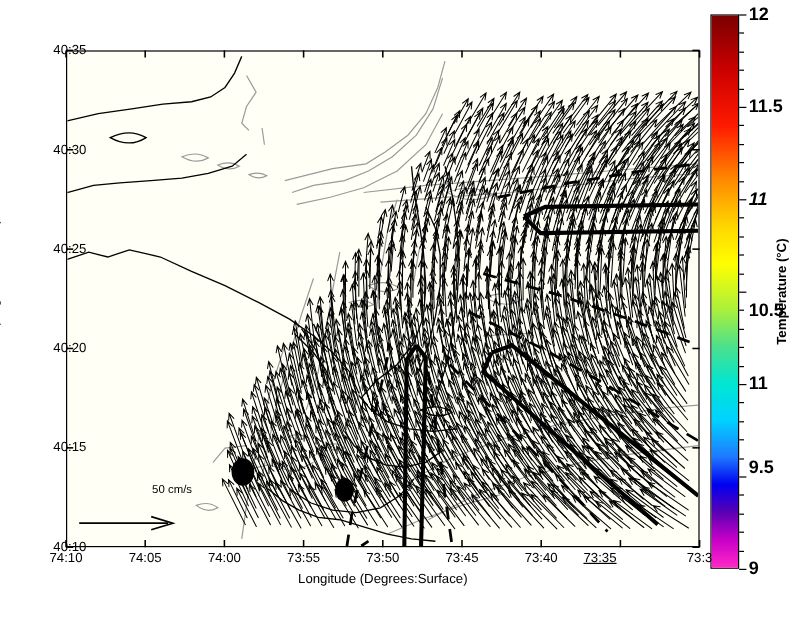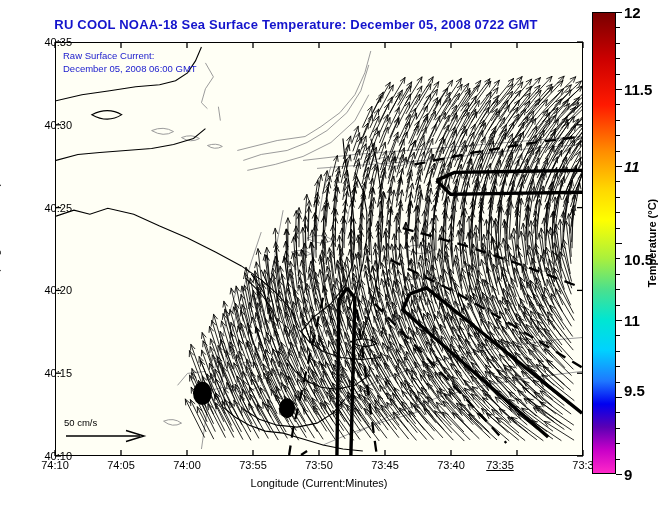--- a/index.html
+++ b/index.html
@@ -13,21 +13,21 @@
 
   .plot{position:absolute;left:55px;top:42px;width:528px;height:414px;
         background:#fffff5;border:1.5px solid #000;box-sizing:border-box;}
   .plotclip{position:absolute;inset:0;overflow:hidden;}
   .plotsvg{position:absolute;left:0;top:0;width:100%;height:100%;}
 
   .sub{position:absolute;left:7px;top:6px;font-size:9.5px;color:#1a1acc;
        line-height:13px;white-space:nowrap;}
 
   .scalebar{position:absolute;left:8px;bottom:12px;width:96px;}
-  .scalebar .lbl{font-size:9.5px;color:#000;margin-bottom:1px;}
+  .scalebar .lbl{font-size:9.5px;color:#000;margin-bottom:15px;text-align:right;}
   .scalebar svg{display:block;}
 
   .ytick{position:absolute;right:588px;font-size:11px;color:#000;
          text-align:right;white-space:nowrap;transform:translateY(-50%);}
   .xtick{position:absolute;top:459px;font-size:11px;color:#000;
          white-space:nowrap;transform:translateX(-50%);}
 
   .ylab{position:absolute;left:-5px;top:249px;font-size:11px;color:#000;
         transform:translate(-50%,-50%) rotate(-90deg);white-space:nowrap;}
   .xlab{position:absolute;left:319px;top:477px;font-size:11px;color:#000;
@@ -44,21 +44,20 @@
            color:#000;transform:translateY(-50%);white-space:nowrap;}
   .cbtitle{position:absolute;left:652px;top:243px;font-size:11px;
            font-weight:bold;color:#000;
            transform:translate(-50%,-50%) rotate(-90deg);white-space:nowrap;}
 </style>
 </head>
 <body>
 
 <div id="root">
 
-  <div class="title">RU COOL  NOAA-18  Sea Surface Temperature:  December 05, 2008 0722 GMT</div>
 
   <div class="plot">
     <div class="plotclip">
       <svg class="plotsvg" viewBox="0 0 528 414" preserveAspectRatio="none">
 
         <g stroke="#9a9a9a" fill="none" stroke-width="1">
           <path d="M150,20 L158,34 L150,46 L146,60 L152,66"></path>
           <path d="M96,88 q12,-5 22,1 q-10,6 -22,-1z"></path>
           <path d="M126,95 q10,-4 18,1 q-9,5 -18,-1z"></path>
           <path d="M152,103 q9,-3 15,1 q-8,4 -15,-1z"></path>
@@ -1554,24 +1553,20 @@
           <path d="M252,410 L246,414"></path>
         </g>
 
         <g fill="#000000">
           <ellipse cx="147" cy="352" rx="9.5" ry="11.5"></ellipse>
           <ellipse cx="232" cy="367" rx="8" ry="10"></ellipse>
         </g>
       </svg>
     </div>
 
-    <div class="sub">
-      <div>Raw Surface Current:</div>
-      <div>December 05, 2008 06:00 GMT</div>
-    </div>
 
     <div class="scalebar">
       <div class="lbl">50 cm/s</div>
       <svg width="86" height="14" viewBox="0 0 86 14">
         <line x1="2" y1="7" x2="76" y2="7" stroke="#000" stroke-width="1.4"></line>
         <path d="M62,1.5 L80,7 L62,12.5" fill="none" stroke="#000" stroke-width="1.4"></path>
       </svg>
     </div>
   </div>
 
@@ -1589,21 +1584,21 @@
       <div class="xtick" style="left: 187px;">74:00</div>
       <div class="xtick" style="left: 253px;">73:55</div>
       <div class="xtick" style="left: 319px;">73:50</div>
       <div class="xtick" style="left: 385px;">73:45</div>
       <div class="xtick" style="left: 451px;">73:40</div>
       <div class="xtick" style="left: 500px; text-decoration: underline;">73:35</div>
       <div class="xtick" style="left: 583px;">73:3</div>
     </div>
 
   <div class="ylab">Latitude (Degrees:Minutes)</div>
-  <div class="xlab">Longitude (Current:Minutes)</div>
+  <div class="xlab">Longitude (Degrees:Surface)</div>
 
   <div class="cbar">
     <div class="cbarfill" id="cbarfill" style="background: linear-gradient(rgb(122, 0, 0) 0%, rgb(204, 0, 0) 10%, rgb(255, 26, 0) 20%, rgb(255, 140, 0) 30%, rgb(255, 215, 0) 38.3%, rgb(255, 255, 0) 45%, rgb(170, 240, 60) 53.3%, rgb(76, 224, 140) 60%, rgb(0, 230, 210) 66.7%, rgb(0, 210, 255) 73.3%, rgb(30, 120, 255) 80%, rgb(0, 0, 240) 85%, rgb(90, 0, 180) 90%, rgb(200, 0, 200) 95%, rgb(255, 40, 200) 100%);"></div>
   </div>
   <div class="cbtickwrap" id="cbticks">
       <div class="cbtick" style="top: 462px;"></div>
       <div class="cbtick minor" style="top: 446.6px;"></div>
       <div class="cbtick minor" style="top: 431.2px;"></div>
       <div class="cbtick minor" style="top: 415.8px;"></div>
       <div class="cbtick minor" style="top: 400.4px;"></div>

